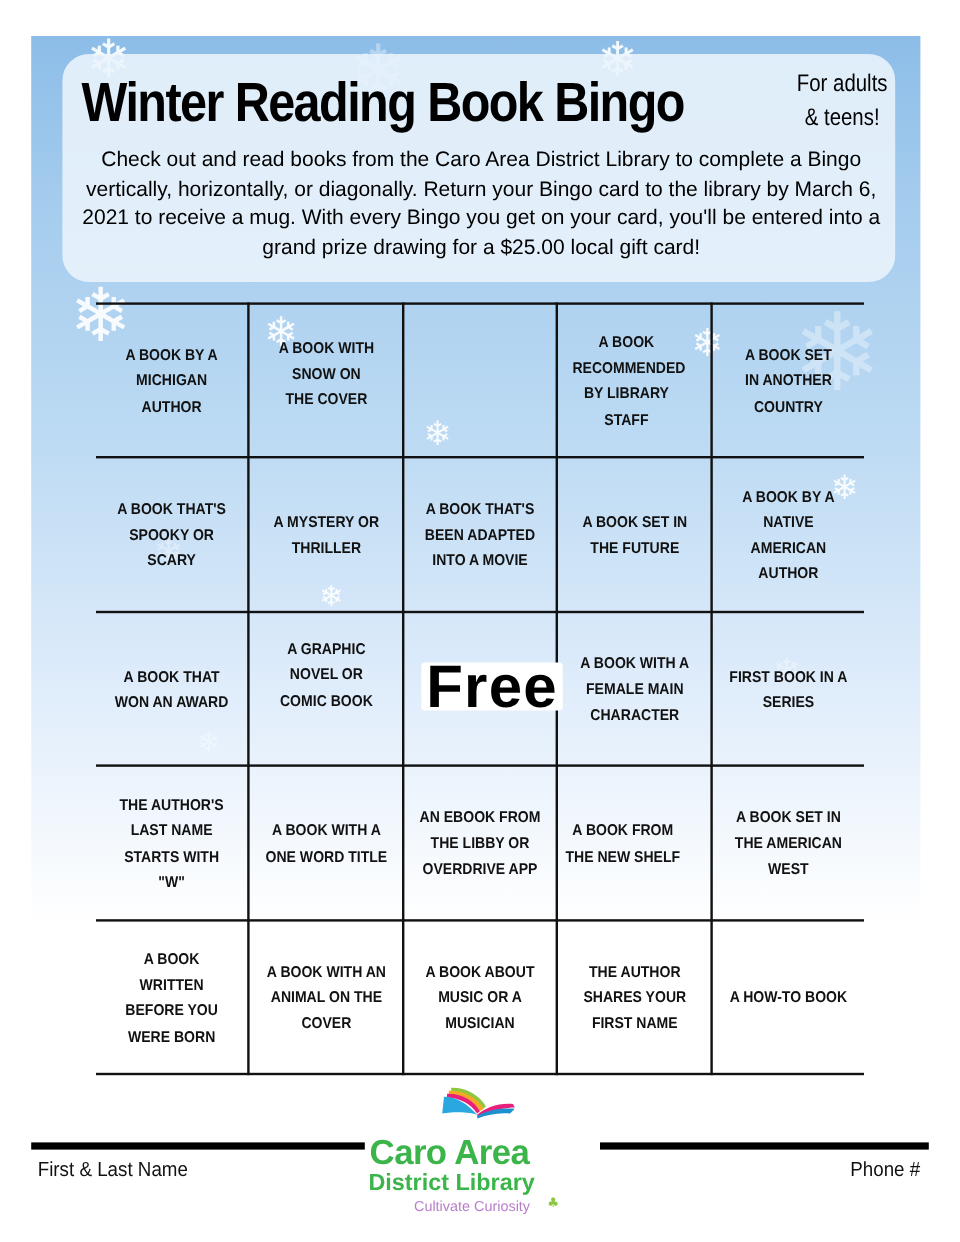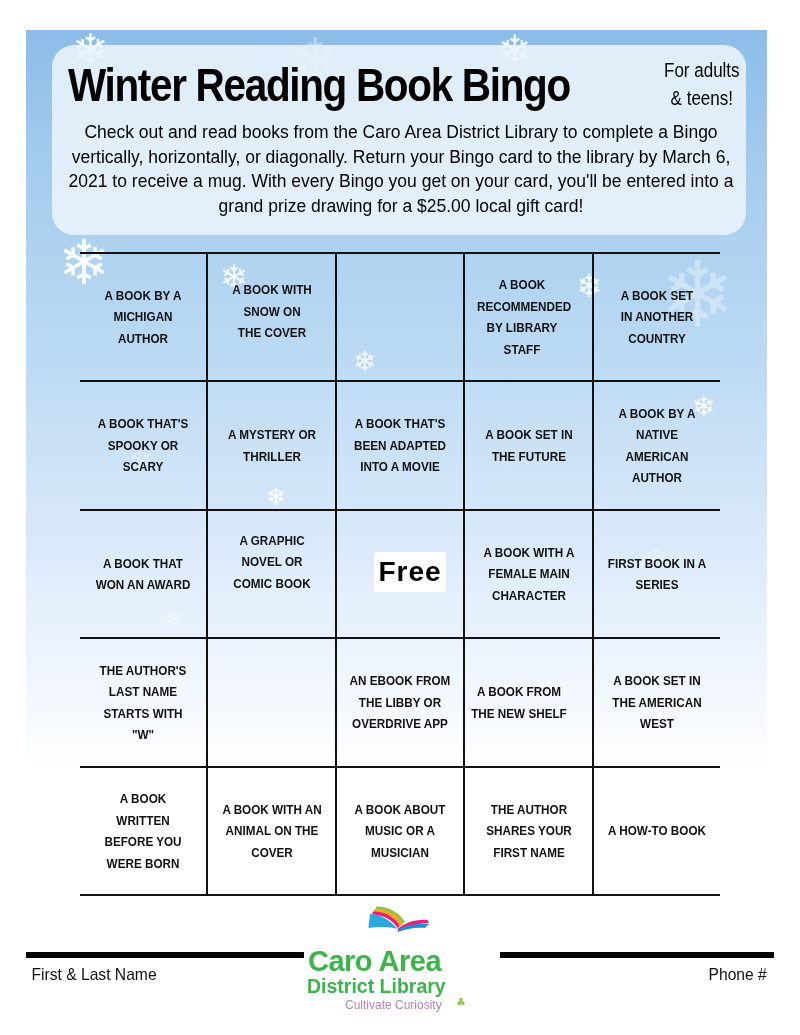--- a/index.html
+++ b/index.html
@@ -17,21 +17,21 @@
   .aud { position:absolute; left:664px; top:56px; font-size:20px; line-height:28px; text-align:center;
     transform:scaleX(0.85); transform-origin:left top; color:#000; }
   .desc { position:absolute; left:56px; top:120px; width:690px; text-align:center; font-size:17.5px;
     line-height:24.5px; color:#000; }
   .grid { position:absolute; left:80px; top:252px; width:640px; height:644px; }
   .hline { position:absolute; left:0; width:640px; height:2px; background:#111; }
   .vline { position:absolute; width:2px; background:#111; }
   .cell { position:absolute; display:flex; align-items:center; justify-content:center; text-align:center;
     font-weight:bold; font-size:13px; line-height:21.5px; color:#111; padding:0 4px; box-sizing:border-box; }
   .cell span { display:block; transform:scaleX(0.9); }
-  .cell.free span { font-size:28px; font-weight:900; letter-spacing:1px; transform:none; color:#000;
+  .cell.free span { font-size:50px; font-weight:900; letter-spacing:1px; transform:none; color:#000;
     background:#fff; padding:0 4px; border-radius:3px; line-height:40px; margin-top:-4px;margin-left:20px;}
   .sigline { position:absolute; top:952px; height:6px; background:#000; }
   .siglabel { position:absolute; top:965px; font-size:17px; color:#111; transform:scaleX(0.92); }
   .logo { position:absolute; left:300px; top:903px; width:200px; height:120px; }
   .logo-text1 { position:absolute; left:308px; top:945px; font-weight:bold; font-size:29px; color:#3bb54a;
     letter-spacing:-0.5px; white-space:nowrap; }
   .logo-text2 { position:absolute; left:307px; top:975px; font-weight:bold; font-size:19.5px; color:#3bb54a;
     white-space:nowrap; }
   .logo-text3 { position:absolute; left:345px; top:998px; font-size:12px; color:#b77fc9; white-space:nowrap; }
 </style>
@@ -115,20 +115,23 @@
   <div class="cell" style="left:385px;top:259px;width:127px;height:126px">
       <span style="width:112px">A BOOK WITH A FEMALE MAIN CHARACTER</span>
     </div>
   <div class="cell" style="left:514px;top:259px;width:126px;height:126px">
       <span style="width:118px">FIRST BOOK IN A SERIES</span>
     </div>
 
   <div class="cell" style="left:0;top:387px;width:126px;height:127px">
       <span style="width:98px">THE AUTHOR'S LAST NAME STARTS WITH "W"</span>
     </div>
+  <div class="cell" style="left:128px;top:387px;width:127px;height:127px">
+      <span style="width:118px">A BOOK WITH A ONE WORD TITLE</span>
+    </div>
   <div class="cell" style="left:257px;top:387px;width:126px;height:127px">
       <span style="width:118px">AN EBOOK FROM THE LIBBY OR OVERDRIVE APP</span>
     </div>
   <div class="cell" style="left:375px;top:387px;width:127px;height:127px">
       <span style="width:108px">A BOOK FROM THE NEW SHELF</span>
     </div>
   <div class="cell" style="left:514px;top:387px;width:126px;height:127px">
       <span style="width:108px">A BOOK SET IN THE AMERICAN WEST</span>
     </div>
 

